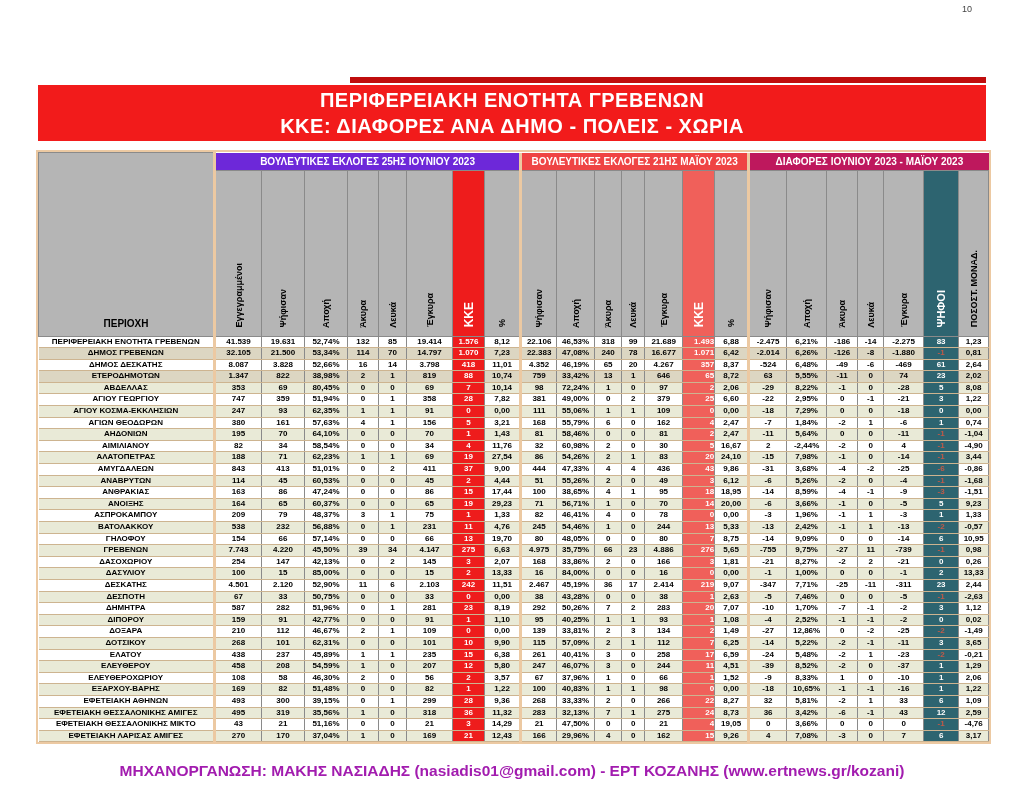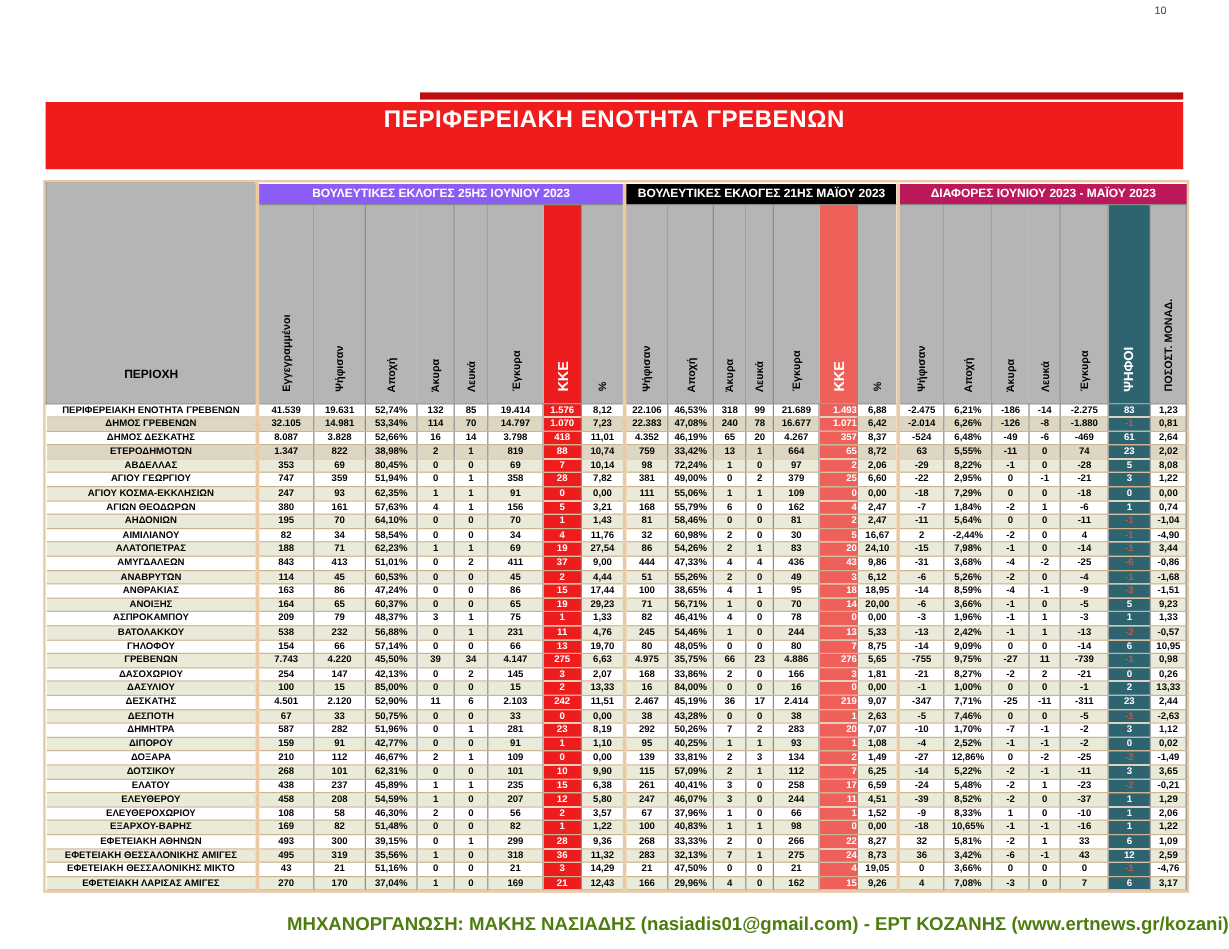--- a/index.html
+++ b/index.html
@@ -11,21 +11,21 @@
     font-size:9px;color:#444;}
   .dark-strip{position:absolute;left:350px;top:77px;width:636px;height:6px;background:#c00d0d;}
   .banner{position:absolute;left:38px;top:85px;width:948px;height:56px;background:#f21b1b;
     color:#ffffff;text-align:center;font-weight:bold;box-sizing:border-box;padding-top:2px;}
   .banner .l1,.banner .l2{font-size:20px;line-height:26px;letter-spacing:0.5px;}
   .tablewrap{position:absolute;left:36px;top:150px;border:2px solid #ecc9a2;background:#fff;}
   table{border-collapse:collapse;table-layout:fixed;width:950px;}
   th,td{padding:0;font-weight:bold;overflow:hidden;white-space:nowrap;}
   th.grp{height:17px;font-size:10px;color:#ffffff;text-align:center;border-left:3px solid #ecc9a2;}
   th.area{background:#b5b5b5;vertical-align:bottom;text-align:center;font-size:10px;
-    color:#000;padding-bottom:18px;border:1px solid #8a8a8a;}
+    color:#000;padding-bottom:7px;border:1px solid #8a8a8a;}
   tr.rot-row th{height:165px;background:#b5b5b5;vertical-align:bottom;text-align:center;
     border:1px solid #8a8a8a;}
   tr.rot-row th span.rot{writing-mode:vertical-rl;transform:rotate(180deg);display:inline-block;
     font-size:9px;color:#000;margin-bottom:4px;max-height:160px;}
   tr.rot-row th.kke-june{background:#ee1c1c;}
   tr.rot-row th.kke-june span.rot{color:#fff;font-size:12px;}
   tr.rot-row th.kke-may{background:#f0605a;}
   tr.rot-row th.kke-may span.rot{color:#fff;font-size:12px;}
   tr.rot-row th.psifoi{background:#2d6470;}
   tr.rot-row th.psifoi span.rot{color:#fff;font-size:11px;}
@@ -33,32 +33,33 @@
   td{font-size:8px;height:10.6px;line-height:10.6px;text-align:center;
     border-right:1px solid #8a8a8a;border-bottom:1px solid #cdb490;color:#000;}
   td.name{font-size:8px;border-left:none;}
   tr.r-white td{background:#ffffff;}
   tr.r-tan td{background:#dcd6c2;}
   tr.r-olive td{background:#e9ead7;}
   td.kke-june{background:#ee1c1c !important;color:#ffffff;}
   td.kke-may{background:#f0605a !important;color:#ffffff;text-align:right;}
   td.psifoi{background:#2d6470 !important;color:#ffffff;}
   td.psifoi.neg{color:#c05a48;}
-  .footer{position:absolute;left:0;top:762px;width:1024px;text-align:right;
-    font-size:15.5px;font-weight:bold;color:#4d7c0f;}
+  .footer{position:absolute;left:0;top:762px;width:1024px;text-align:center;
+    font-size:15.5px;font-weight:bold;color:#a21caf;}
 </style>
 </head>
 <body>
 
 <div class="pagenum">10</div>
 
 <div class="dark-strip"></div>
 
 <div class="banner">
   <div class="l1">ΠΕΡΙΦΕΡΕΙΑΚΗ ΕΝΟΤΗΤΑ ΓΡΕΒΕΝΩΝ</div>
+  <div class="l2">ΚΚΕ: ΔΙΑΦΟΡΕΣ ΑΝΑ ΔΗΜΟ - ΠΟΛΕΙΣ - ΧΩΡΙΑ</div>
 </div>
 
 <div class="tablewrap">
   <table>
     <colgroup id="cols">
         <col style="width: 176px;">
         <col style="width: 47px;">
         <col style="width: 43px;">
         <col style="width: 43px;">
         <col style="width: 31px;">
@@ -77,22 +78,22 @@
         <col style="width: 40px;">
         <col style="width: 31px;">
         <col style="width: 26px;">
         <col style="width: 40px;">
         <col style="width: 35px;">
         <col style="width: 30px;">
       </colgroup>
     <thead id="thead">
         <tr>
           <th class="area" rowspan="2">ΠΕΡΙΟΧΗ</th>
-          <th class="grp" colspan="8" style="background: #8b5cf6;">ΒΟΥΛΕΥΤΙΚΕΣ ΕΚΛΟΓΕΣ 25ΗΣ ΙΟΥΝΙΟΥ 2023</th>
-          <th class="grp" colspan="7" style="background: #000000;">ΒΟΥΛΕΥΤΙΚΕΣ ΕΚΛΟΓΕΣ 21ΗΣ ΜΑΪΟΥ 2023</th>
+          <th class="grp" colspan="8" style="background: #6d28d9;">ΒΟΥΛΕΥΤΙΚΕΣ ΕΚΛΟΓΕΣ 25ΗΣ ΙΟΥΝΙΟΥ 2023</th>
+          <th class="grp" colspan="7" style="background: #ef4444;">ΒΟΥΛΕΥΤΙΚΕΣ ΕΚΛΟΓΕΣ 21ΗΣ ΜΑΪΟΥ 2023</th>
           <th class="grp" colspan="7" style="background: #be185d;">ΔΙΑΦΟΡΕΣ ΙΟΥΝΙΟΥ 2023 - ΜΑΪΟΥ 2023</th>
         </tr>
         <tr class="rot-row">
           <th class="group-start"><span class="rot">Εγγεγραμμένοι</span></th>
           <th class=""><span class="rot">Ψήφισαν</span></th>
           <th class=""><span class="rot">Αποχή</span></th>
           <th class=""><span class="rot">Άκυρα</span></th>
           <th class=""><span class="rot">Λευκά</span></th>
           <th class=""><span class="rot">Έγκυρα</span></th>
           <th class="kke-june"><span class="rot">ΚΚΕ</span></th>
@@ -135,21 +136,21 @@
           <td class="">6,21%</td>
           <td class="">-186</td>
           <td class="">-14</td>
           <td class="">-2.275</td>
           <td class="psifoi">83</td>
           <td class="">1,23</td>
         </tr>
         <tr class="r-tan">
           <td class="name">ΔΗΜΟΣ ΓΡΕΒΕΝΩΝ</td>
           <td class="group-start">32.105</td>
-          <td class="">14.981</td>
+          <td class="">21.500</td>
           <td class="">53,34%</td>
           <td class="">114</td>
           <td class="">70</td>
           <td class="">14.797</td>
           <td class="kke-june">1.070</td>
           <td class="">7,23</td>
           <td class="group-start">22.383</td>
           <td class="">47,08%</td>
           <td class="">240</td>
           <td class="">78</td>
@@ -196,21 +197,21 @@
           <td class="">38,98%</td>
           <td class="">2</td>
           <td class="">1</td>
           <td class="">819</td>
           <td class="kke-june">88</td>
           <td class="">10,74</td>
           <td class="group-start">759</td>
           <td class="">33,42%</td>
           <td class="">13</td>
           <td class="">1</td>
-          <td class="">664</td>
+          <td class="">646</td>
           <td class="kke-may">65</td>
           <td class="">8,72</td>
           <td class="group-start">63</td>
           <td class="">5,55%</td>
           <td class="">-11</td>
           <td class="">0</td>
           <td class="">74</td>
           <td class="psifoi">23</td>
           <td class="">2,02</td>
         </tr>

